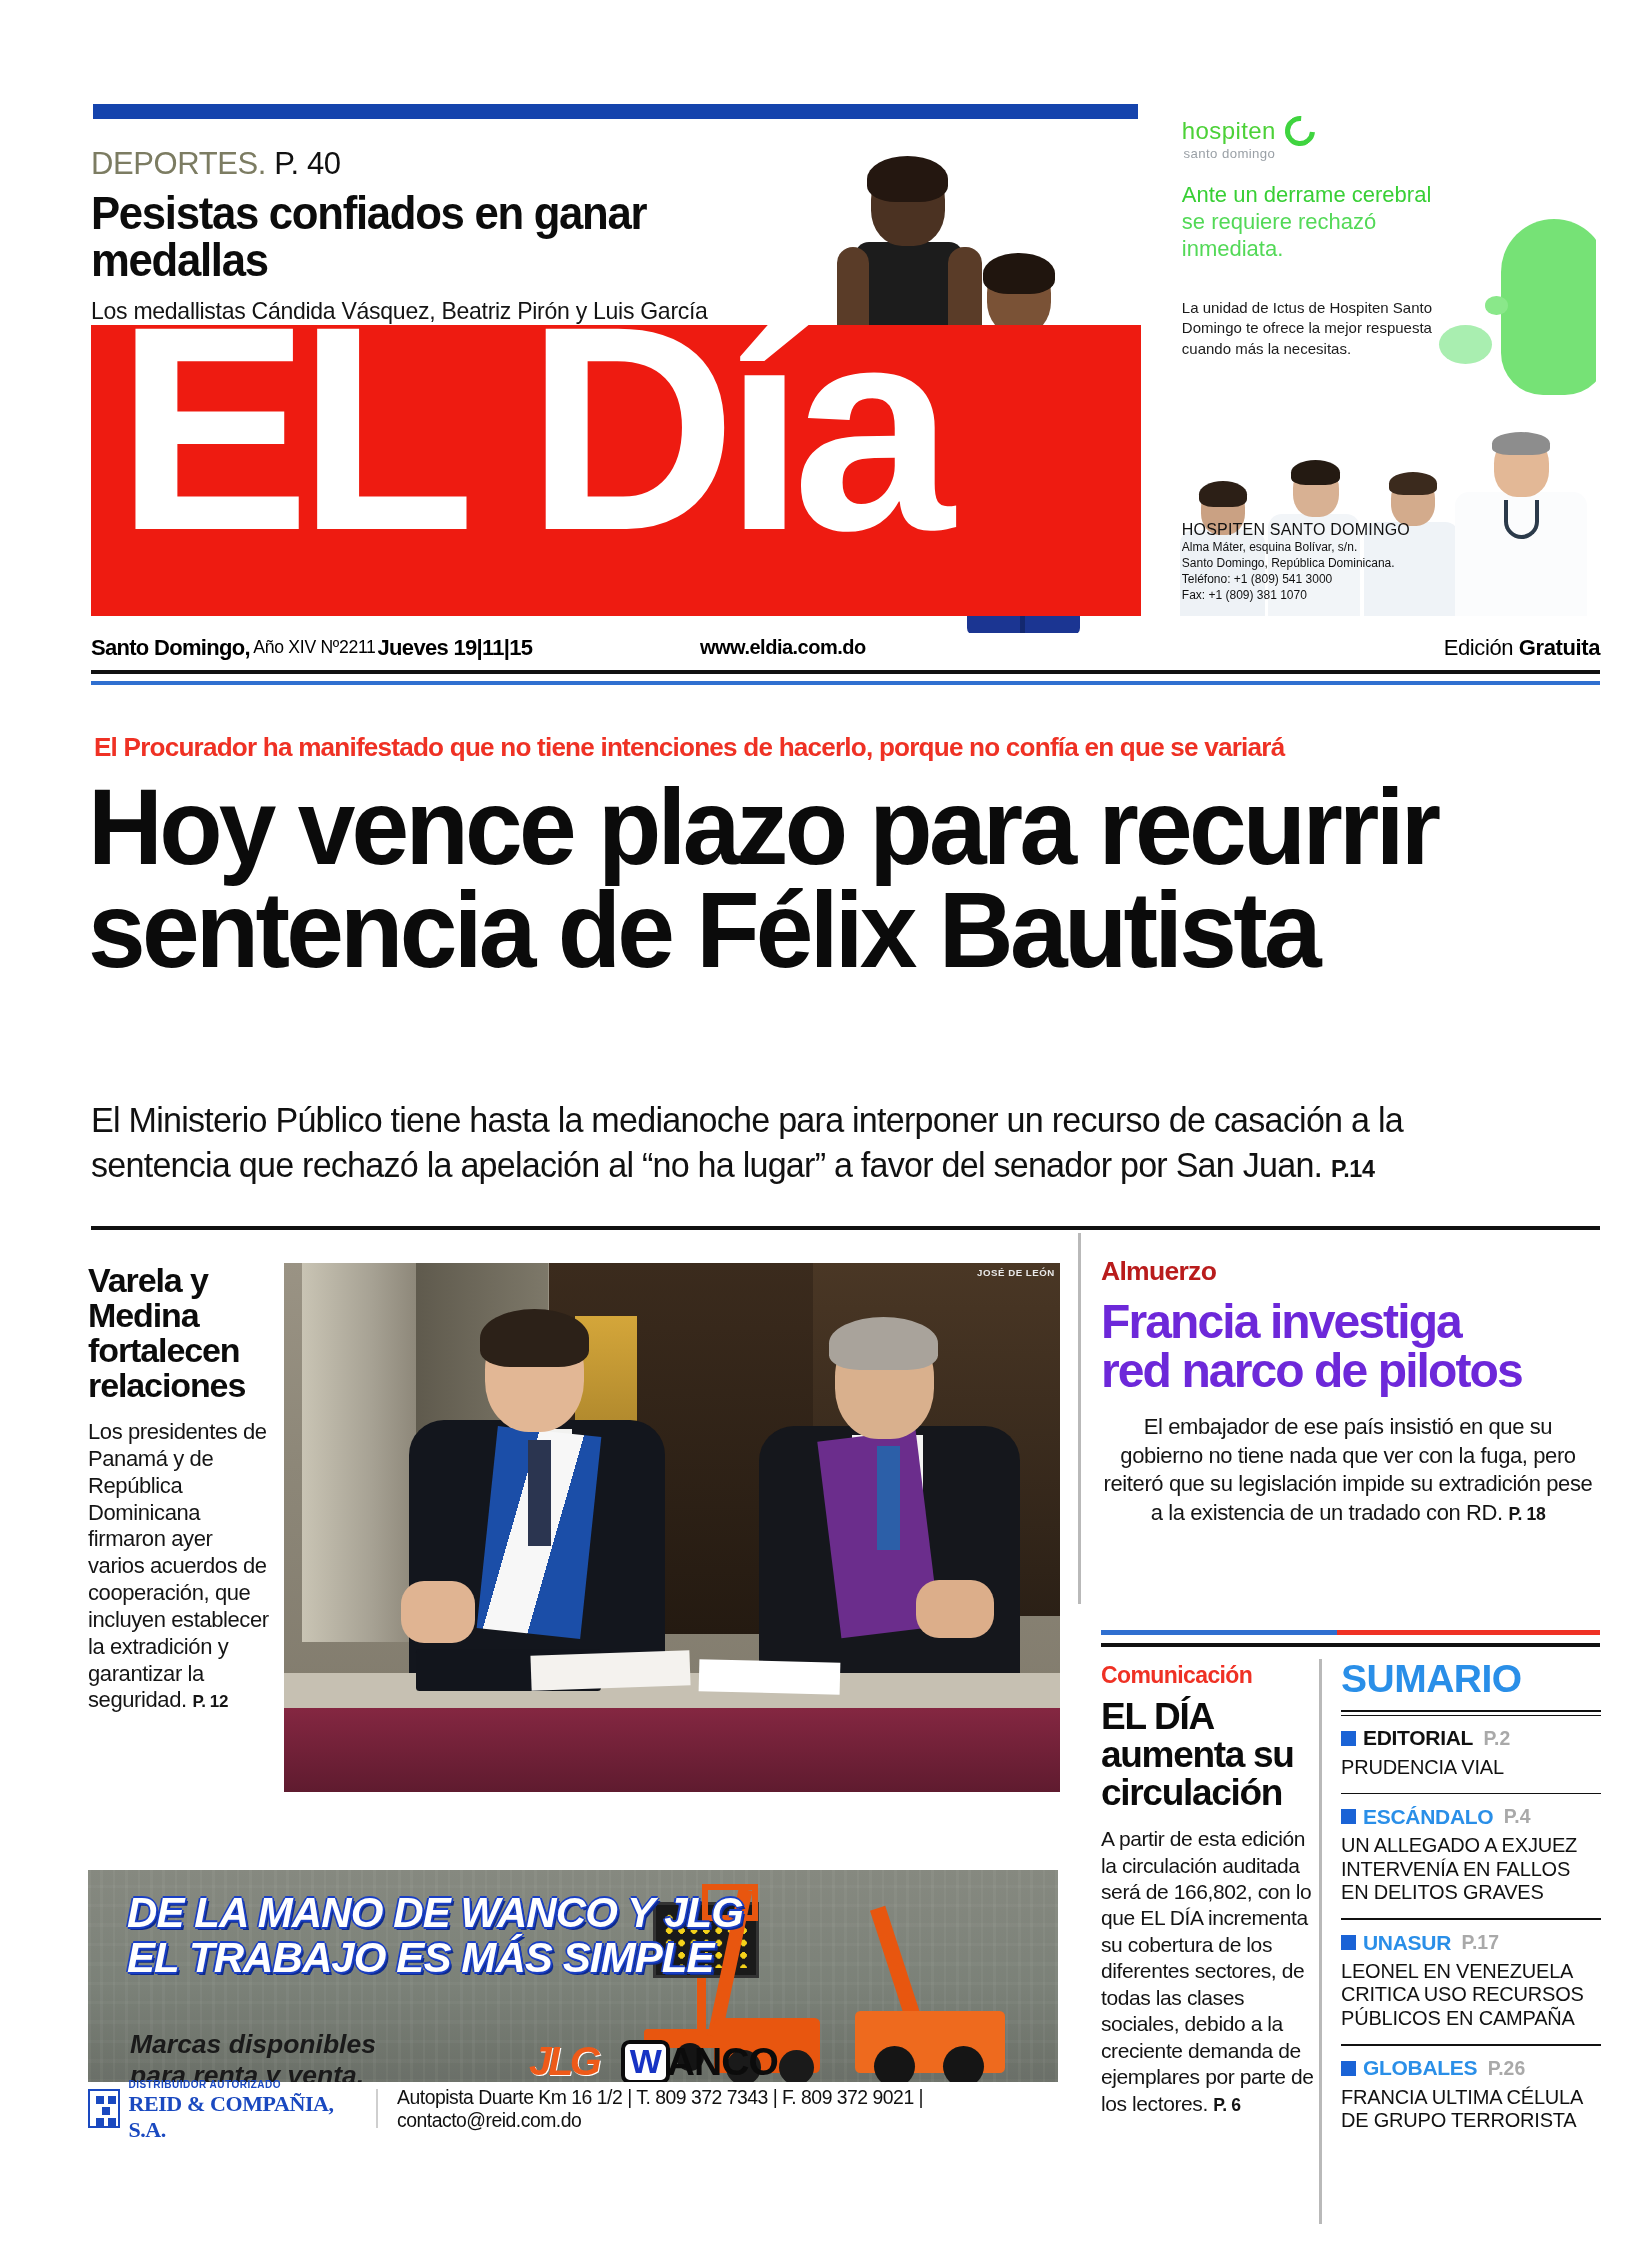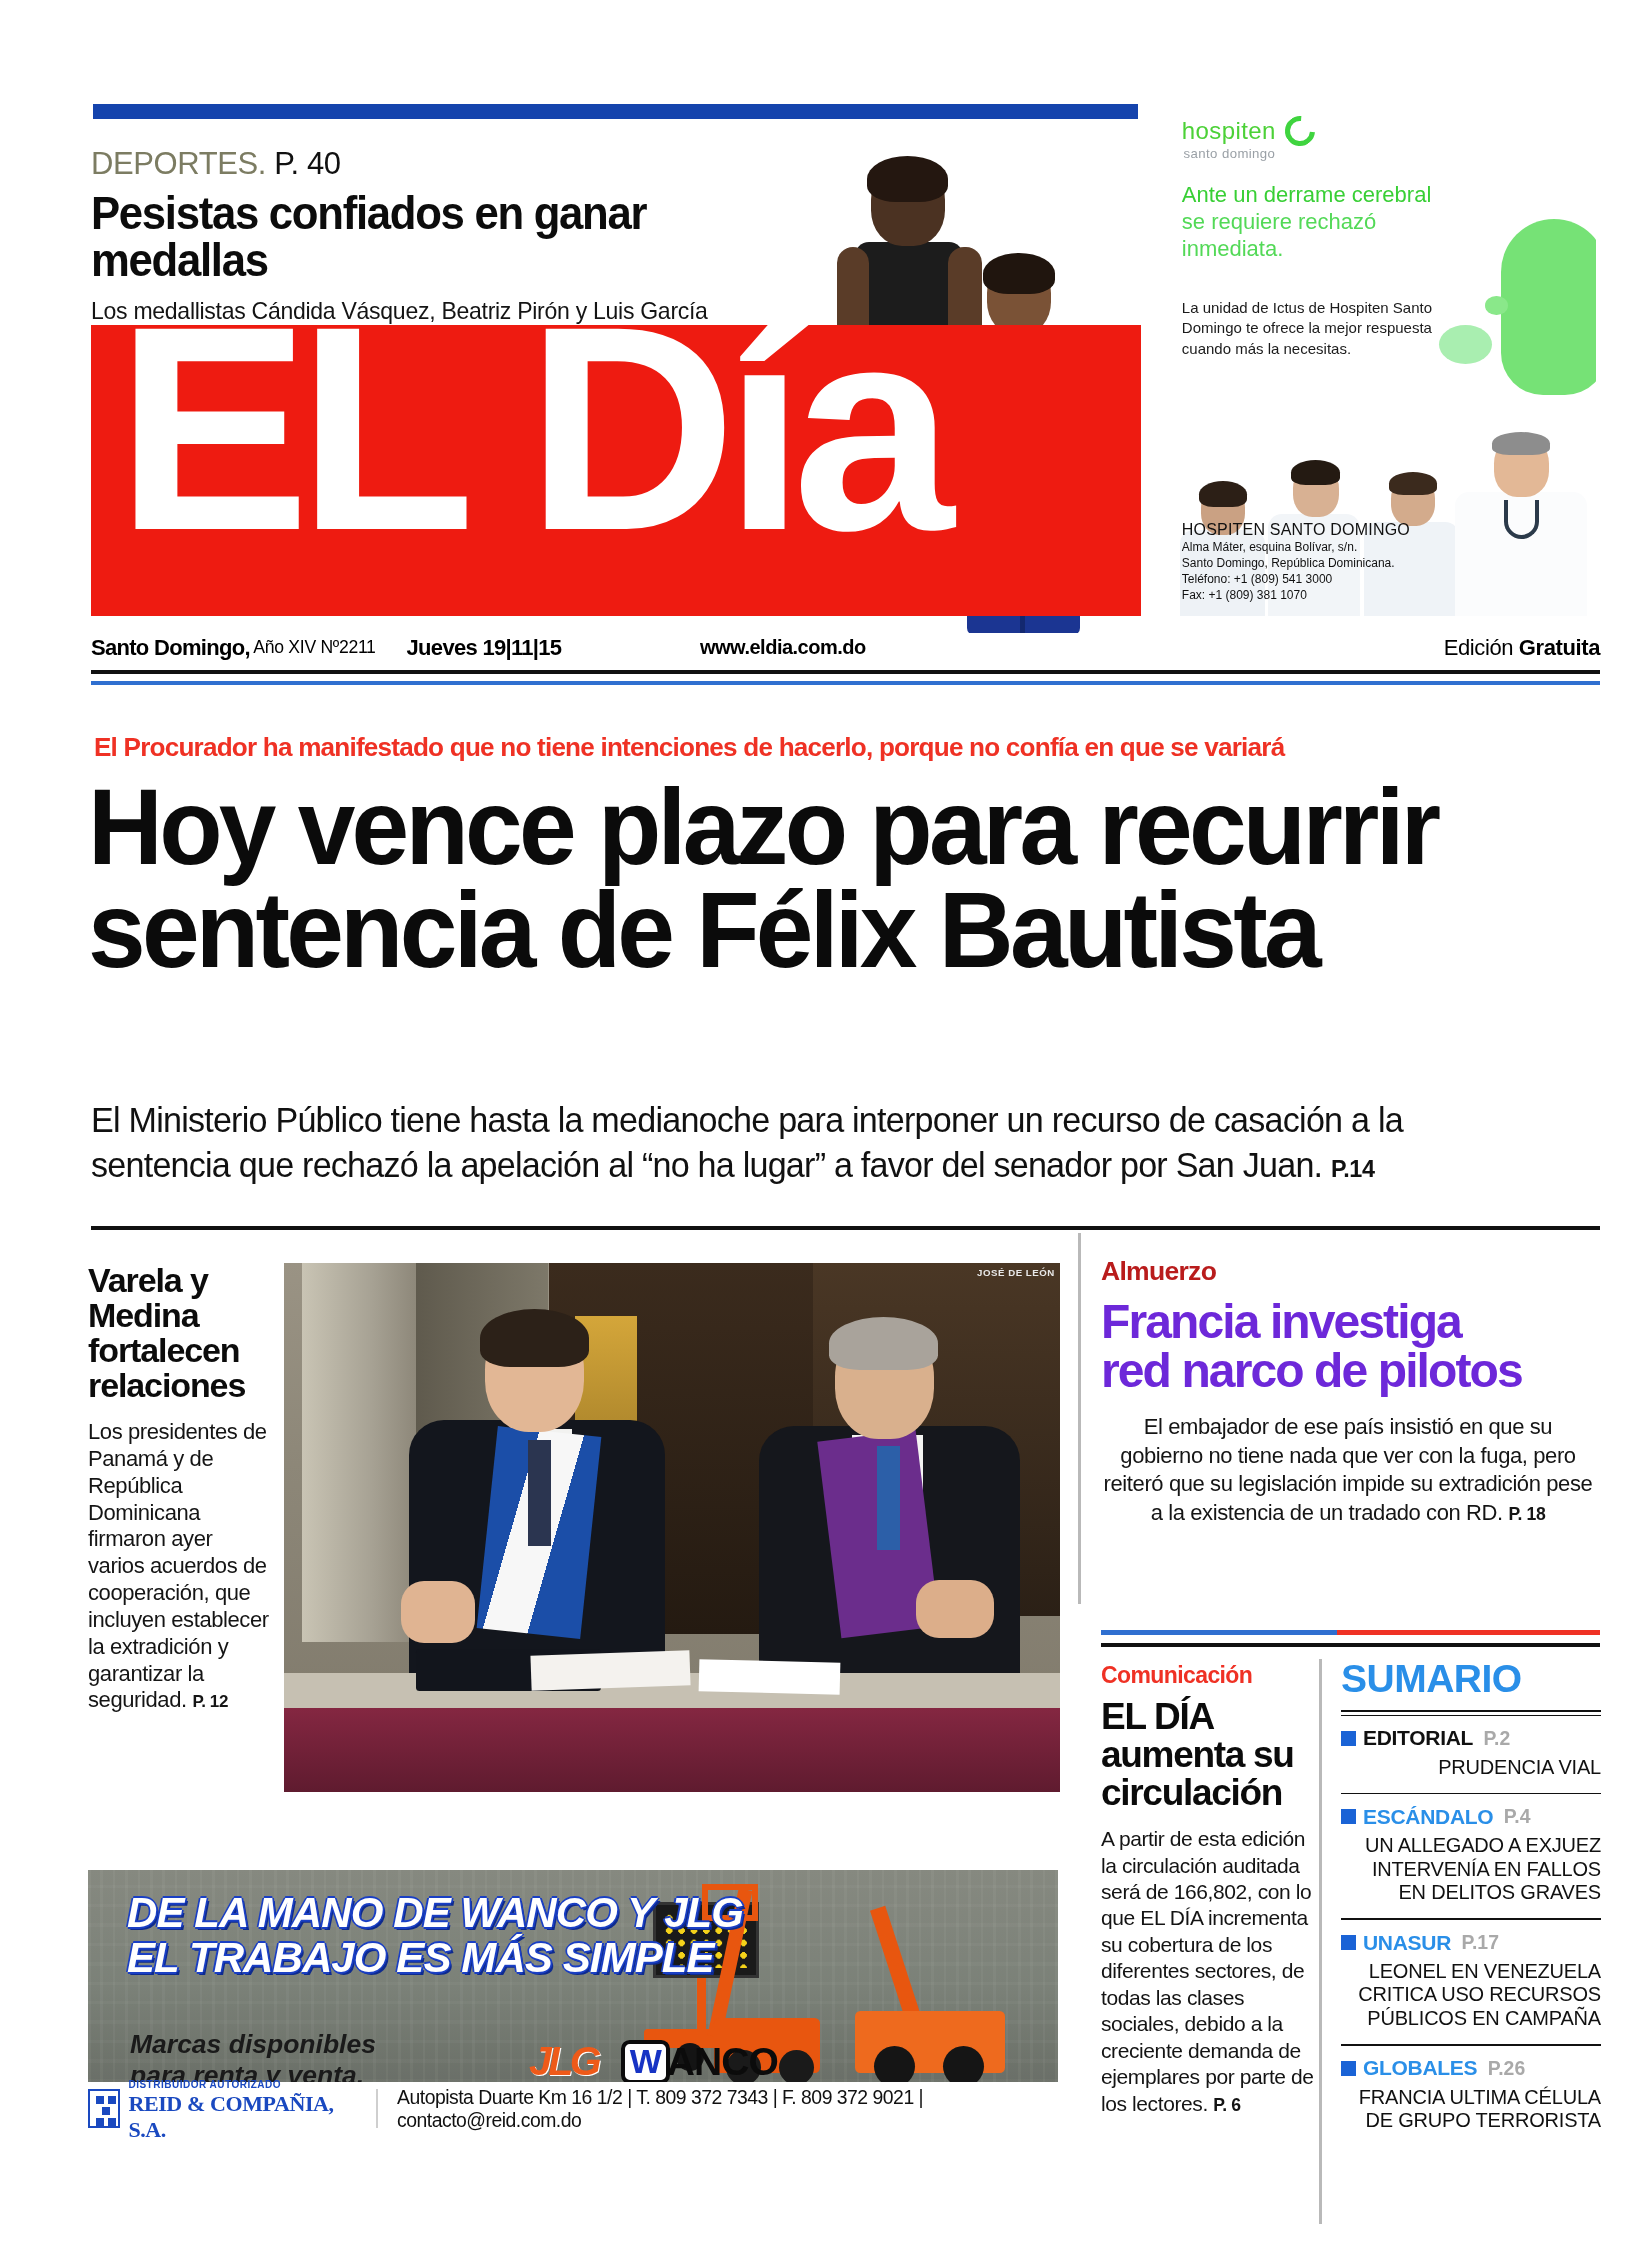--- a/index.html
+++ b/index.html
@@ -167,21 +167,21 @@
   
   .infoline {
     position: absolute;
     left: 91px; top: 628px;
     width: 1509px; height: 39px;
     font-size: 22px;
     display: flex; align-items: center;
   }
   .infoline .place { font-weight: 800; letter-spacing:-0.7px; }
   .infoline .year { font-size: 17.6px; letter-spacing:-0.3px; margin-left:3.5px; }
-  .infoline .date { font-weight: 800; margin-left: 31px; letter-spacing:-0.7px; }
+  .infoline .date { font-weight: 800; margin-left: 2px; letter-spacing:-0.7px; }
   .infoline .web  { position:absolute; left: 609px; font-weight: 800; font-size:20px; letter-spacing:-0.5px; }
   .infoline .edi  { position:absolute; right: 0; font-size: 22px; letter-spacing:-0.4px; }
   .infoline .edi b { font-weight: 800; }
 
   .rule-black { position:absolute; left:91px; top:670px; width:1509px; height:4.4px; background:#111; }
   .rule-blue  { position:absolute; left:91px; top:681px; width:1509px; height:4.4px; background:#2f6fd0; }
 
   
   .kicker-red {
     position:absolute; left:94px; top:732px; width:1509px;
@@ -287,21 +287,21 @@
   .comuni .tag { color:#ef3124; font-size:23px; font-weight:800; letter-spacing:-0.6px; margin-bottom:8.8px; }
   .comuni h2 { font-size:37px; font-weight:800; line-height:1.03; letter-spacing:-1.3px; color:#0b0b0b; margin-bottom:14px; }
   .comuni p { font-size:21px; line-height:1.26; color:#141414; letter-spacing:-0.4px; }
   .comuni p .pg { font-weight:800; font-size:17.6px; }
 
   
   .sumario { position:absolute; left:1341px; top:1657px; width:260px; }
   .sumario .title { color:#2a8fe8; font-size:39px; font-weight:800; letter-spacing:-0.5px; margin-bottom:8.8px; }
   .sum-rule { height:2.6px; background:#111; margin-bottom:2.6px; }
   .sum-rule-thin { height:0.9px; background:#111; margin-bottom:10.6px; }
-  .sum-item { margin-bottom:13.2px;text-align:right; }
+  .sum-item { margin-bottom:13.2px; }
   .sum-item .sep { height:1.8px; background:#111; margin-bottom:10.6px; }
   .sum-head { display:flex; align-items:center; gap:7px; margin-bottom:5.3px; }
   .sum-sq { width:15px; height:15px; background:#1a63d6; flex:none; }
   .sum-cat { font-size:21px; font-weight:800; letter-spacing:-0.3px; }
   .sum-cat.blue { color:#2a8fe8; }
   .sum-cat.black { color:#111; }
   .sum-pg { font-size:19.4px; font-weight:800; color:#a9a9a9; margin-left:3.5px; }
   .sum-text { font-size:20px; line-height:1.18; color:#111; letter-spacing:-0.2px; }
 
   

